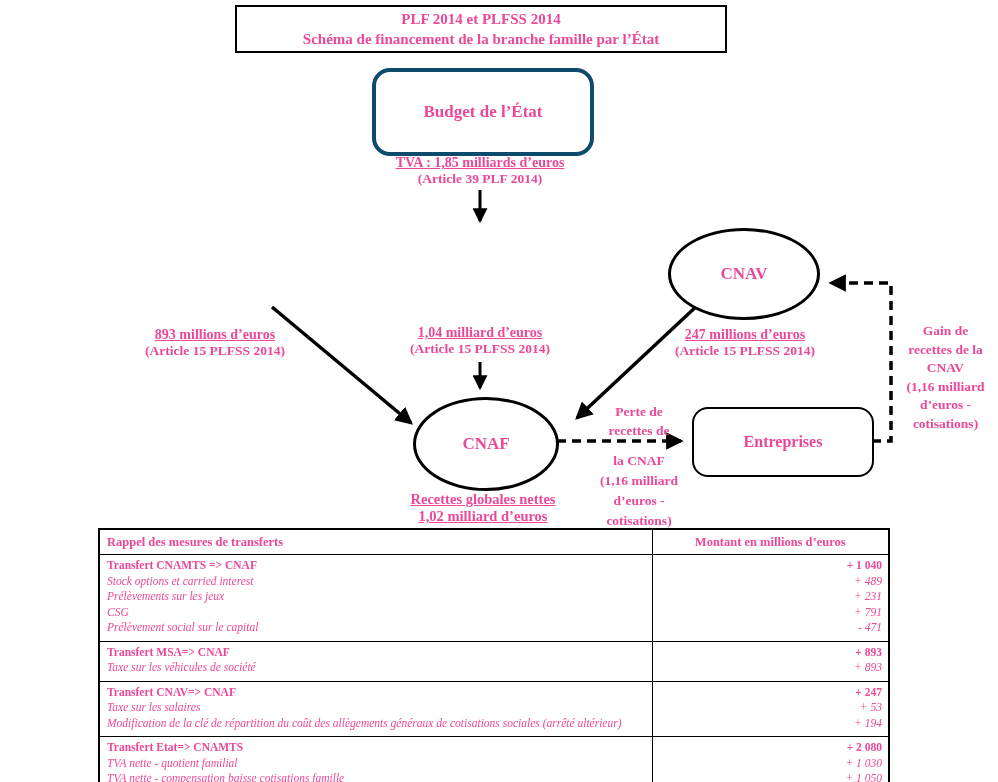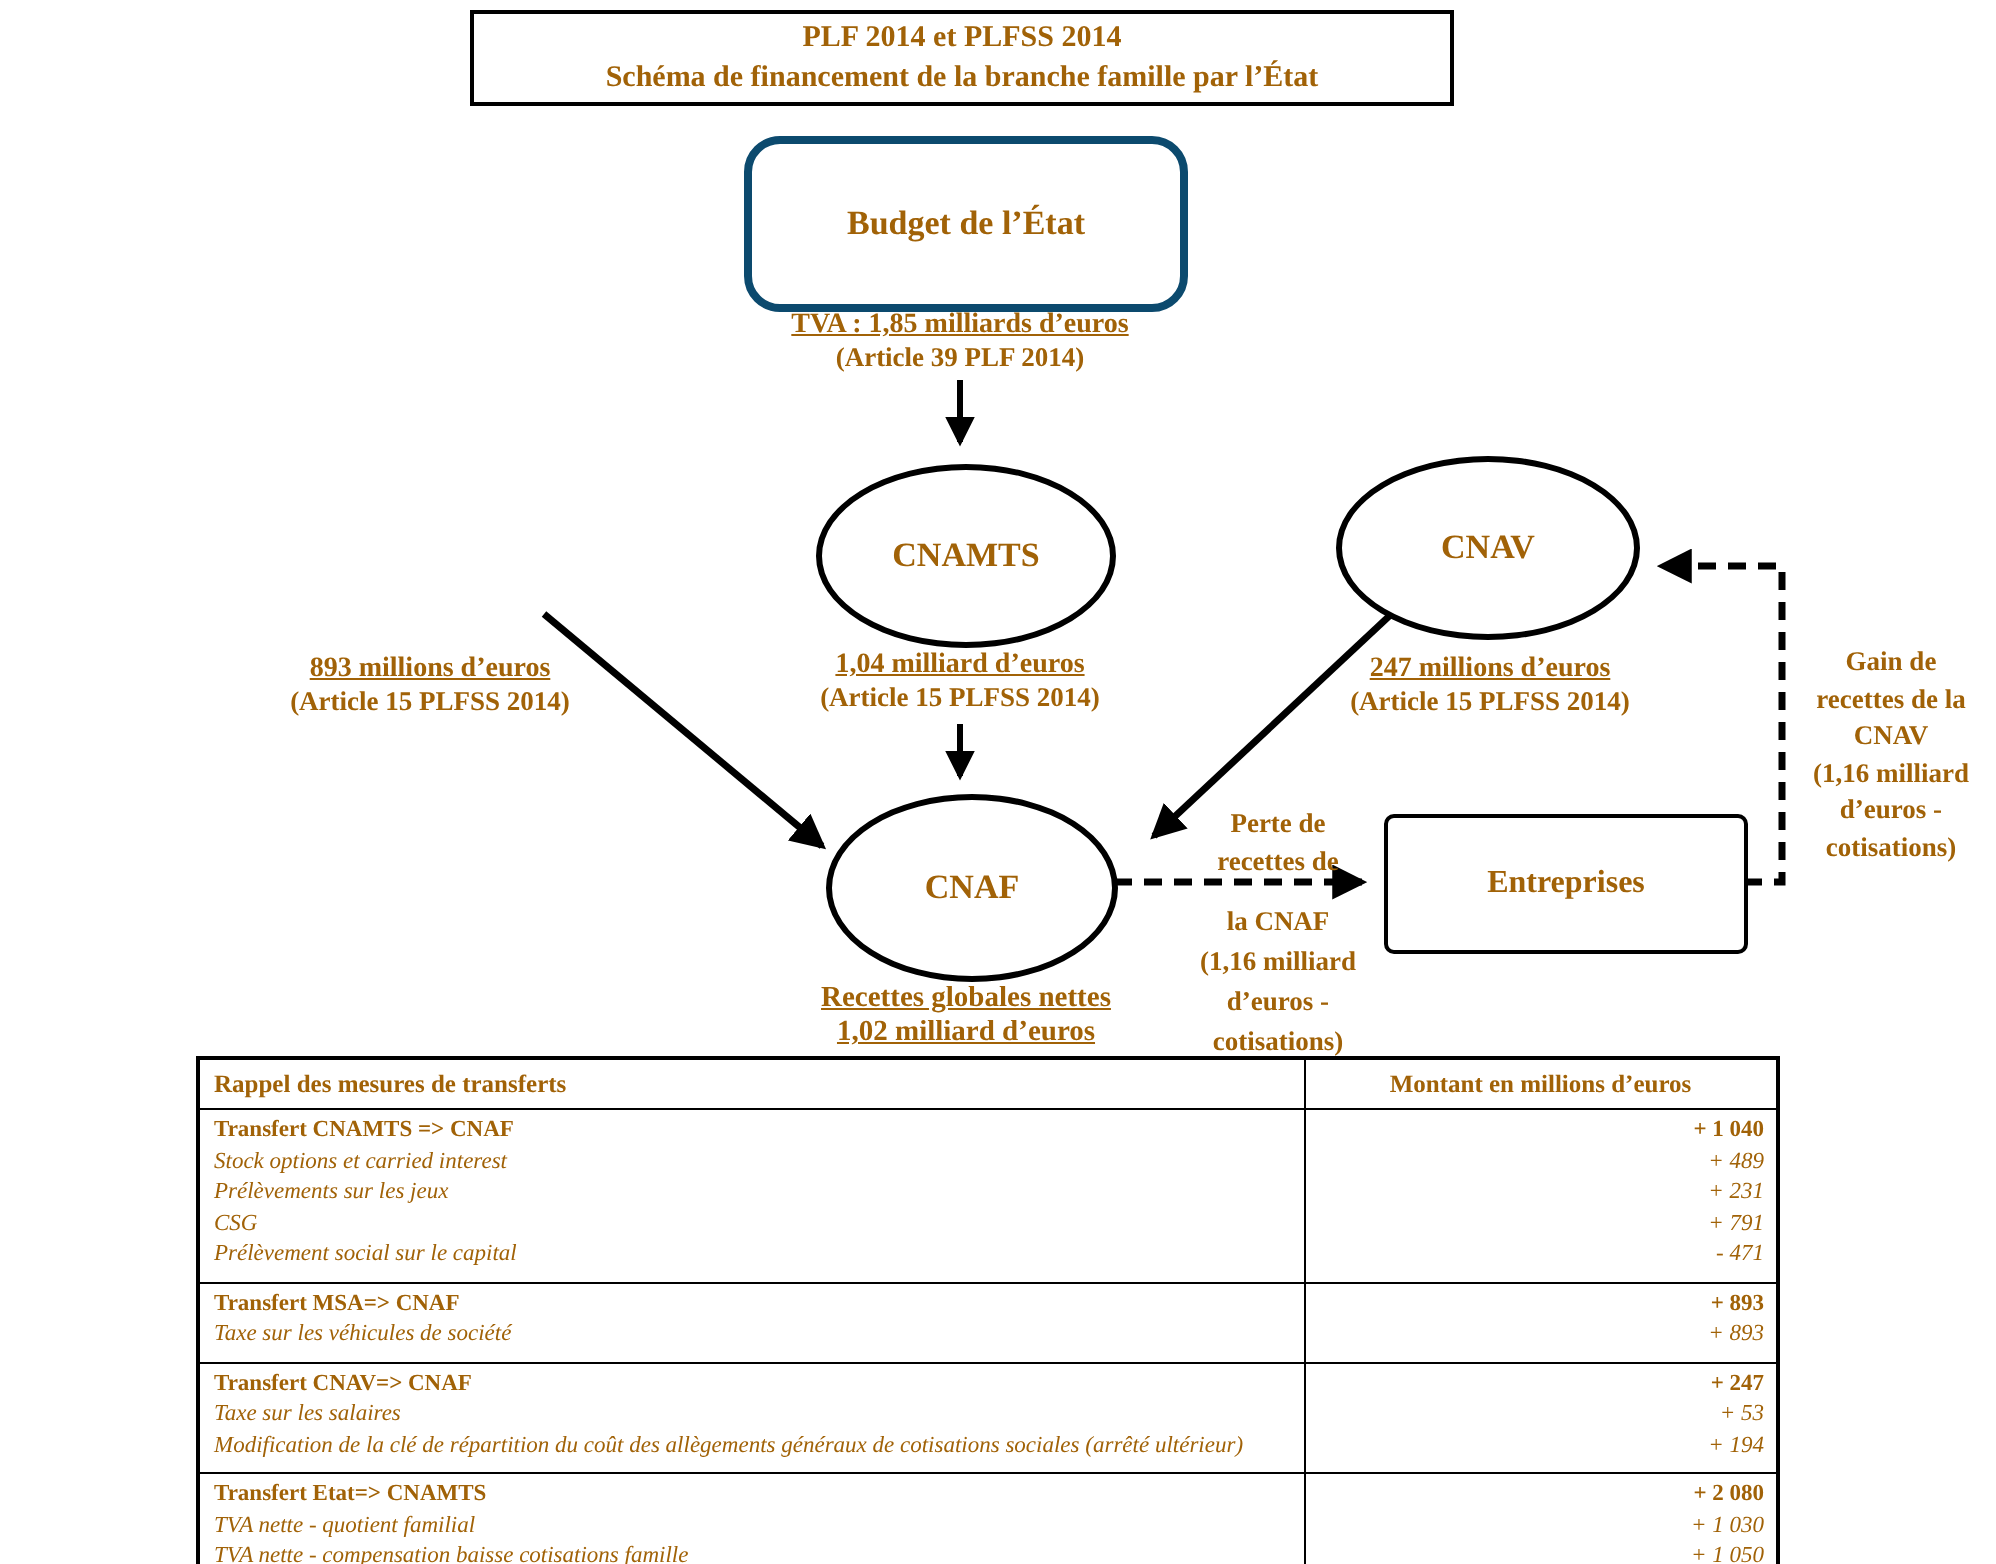--- a/index.html
+++ b/index.html
@@ -1,35 +1,35 @@
 <!DOCTYPE html>
 <html><head>
 <meta charset="utf-8">
 <style>
   html,body{margin:0;padding:0;background:#ffffff;}
   .canvas{position:relative;width:998px;height:782px;background:#fff;
-          font-family:"Liberation Serif","DejaVu Serif",serif;color:#a16207;overflow:hidden;}
+          font-family:"Liberation Serif","DejaVu Serif",serif;color:#ec4899;overflow:hidden;}
   .abs{position:absolute;}
   .ctr{text-align:center;}
 
   .title-box{left:235px;top:5px;width:488px;height:44px;border:2px solid #000;
              display:flex;flex-direction:column;justify-content:center;}
   .title-box div{font-size:15px;font-weight:bold;line-height:20px;text-align:center;}
 
   .budget-box{left:372px;top:68px;width:214px;height:80px;border:4px solid #0c4a6e;border-radius:18px;
               display:flex;align-items:center;justify-content:center;font-size:17px;font-weight:bold;}
 
   .sub-label{font-weight:bold;}
   .sub-label .l1{font-size:14px;line-height:17px;text-decoration:underline;}
   .sub-label .l2{font-size:13.5px;line-height:16px;}
 
   .ellipse{border:3px solid #000;border-radius:50%;display:flex;align-items:center;justify-content:center;
            font-weight:bold;font-size:17px;background:#fff;}
 
-  .rbox{border:2.5px solid #000;border-radius:5px;display:flex;align-items:center;justify-content:center;
+  .rbox{border:2.5px solid #000;border-radius:16px;display:flex;align-items:center;justify-content:center;
         font-weight:bold;font-size:16px;background:#fff;}
 
   .note{font-weight:bold;font-size:13.5px;line-height:19px;text-align:center;}
 
   svg.overlay{position:absolute;left:0;top:0;pointer-events:none;}
 
   table.transfers{position:absolute;left:98px;top:528px;width:790px;border-collapse:collapse;
                   table-layout:fixed;background:#fff;}
   table.transfers,table.transfers th,table.transfers td{border-color:#000;}
   table.transfers{border:2px solid #000;}
@@ -77,23 +77,20 @@
   <div class="abs ctr sub-label" style="left:340px;top:154px;width:280px;">
     <div class="l1">TVA : 1,85 milliards d’euros</div>
     <div class="l2">(Article 39 PLF 2014)</div>
   </div>
 
   <div class="abs ctr sub-label" style="left:110px;top:326px;width:210px;">
     <div class="l1">893 millions d’euros</div>
     <div class="l2">(Article 15 PLFSS 2014)</div>
   </div>
 
-  <div class="abs ellipse" style="left:408px;top:232px;width:144px;height:86px;">
-    <span>CNAMTS</span>
-  </div>
   <div class="abs ctr sub-label" style="left:375px;top:324px;width:210px;">
     <div class="l1">1,04 milliard d’euros</div>
     <div class="l2">(Article 15 PLFSS 2014)</div>
   </div>
 
   <div class="abs ellipse" style="left:668px;top:228px;width:146px;height:86px;">
     <span>CNAV</span>
   </div>
   <div class="abs ctr sub-label" style="left:640px;top:326px;width:210px;">
     <div class="l1">247 millions d’euros</div>

